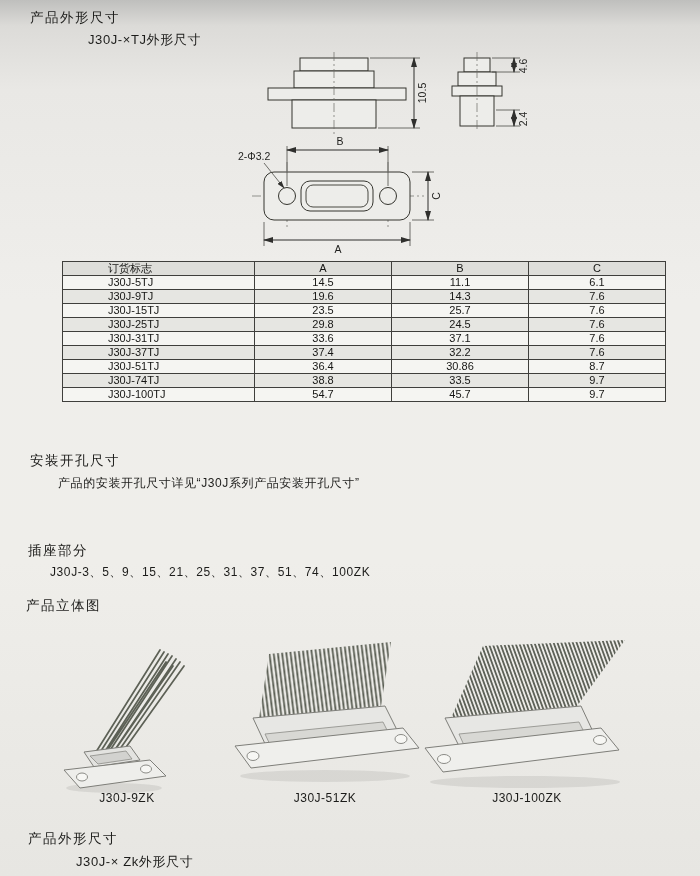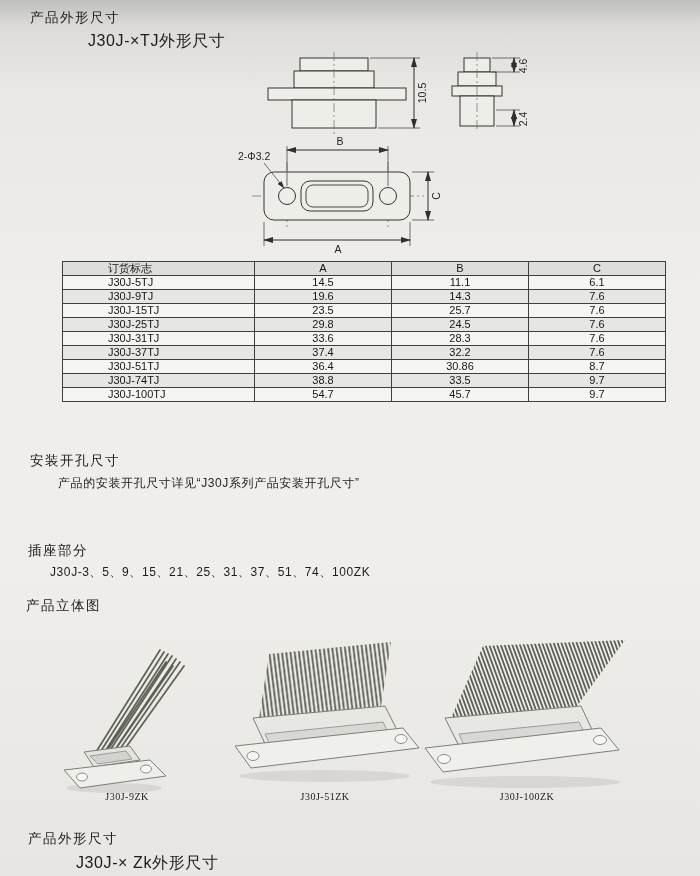--- a/index.html
+++ b/index.html
@@ -3,41 +3,41 @@
 <meta charset="utf-8">
 <style>
   * { margin:0; padding:0; box-sizing:border-box; }
   html,body { width:700px; }
   body { font-family:"Liberation Sans","DejaVu Sans",sans-serif; color:#1c1c1a; }
   .page {
     position:relative; width:700px; height:876px; overflow:hidden;
     background:linear-gradient(180deg,#bfbfbd 0px,#dcdbd8 26px,#e9e8e5 90px,#efeeeb 300px,#efeeea 560px,#e7e6e2 876px);
   }
   .h1 { position:absolute; font-weight:normal; font-size:13.5px; letter-spacing:1.5px; }
-  .sub { position:absolute; font-size:16px; letter-spacing:0.6px; }
+  .sub { position:absolute; font-size:13px; letter-spacing:0.6px; }
   .body-line { position:absolute; font-size:12px; letter-spacing:0.6px; }
 
   svg.drawing { position:absolute; left:0; top:50px; }
   .part { fill:#ededea; stroke:#35352f; stroke-width:1; }
   .part2 { fill:none; stroke:#35352f; stroke-width:0.9; }
   .ext { stroke:#4c4c48; stroke-width:0.8; }
   .dim { stroke:#2f2f2d; stroke-width:1; }
   .cl  { stroke:#6a6a66; stroke-width:0.7; stroke-dasharray:9 3 2 3; }
   .dt  { font-size:10.5px; fill:#1f1f1d; text-anchor:middle; font-family:"Liberation Sans","DejaVu Sans",sans-serif; }
   .dts { text-anchor:start; }
 
   table.dims { position:absolute; left:62px; top:261px; width:603px; border-collapse:collapse; font-size:11px; table-layout:fixed; }
   .dims th, .dims td { border:1px solid #3f3f3c; text-align:center; height:13.7px; line-height:13px; padding:0; font-weight:normal; color:#161614; }
   .dims thead th { background:#dededa; }
   .dims td.model, .dims th.model { text-align:left; padding-left:45px; }
   .dims tbody tr:nth-child(odd)  td { background:#f5f5f2; }
   .dims tbody tr:nth-child(even) td { background:#e6e6e2; }
 
   .photo { position:absolute; }
-  .photo-label { position:absolute; width:150px; text-align:center; font-size:10px; letter-spacing:0.5px; color:#1b1b19; top:791px;font-family:Liberation Serif, serif; }
+  .photo-label { position:absolute; width:150px; text-align:center; font-size:12px; letter-spacing:0.5px; color:#1b1b19; top:791px; }
 </style>
 </head>
 <body>
 
 <div class="page">
 
   <div class="h1" style="left:30px; top:9px;">产品外形尺寸</div>
   <div class="sub" style="left:88px; top:31px;">J30J-×TJ外形尺寸</div>
 
   <svg class="drawing" width="700" height="210" viewBox="0 0 700 210">
@@ -141,21 +141,21 @@
         </tr>
       <tr>
           <td class="model">J30J-25TJ</td>
           <td>29.8</td>
           <td>24.5</td>
           <td>7.6</td>
         </tr>
       <tr>
           <td class="model">J30J-31TJ</td>
           <td>33.6</td>
-          <td>28.3</td>
+          <td>37.1</td>
           <td>7.6</td>
         </tr>
       <tr>
           <td class="model">J30J-37TJ</td>
           <td>37.4</td>
           <td>32.2</td>
           <td>7.6</td>
         </tr>
       <tr>
           <td class="model">J30J-51TJ</td>

